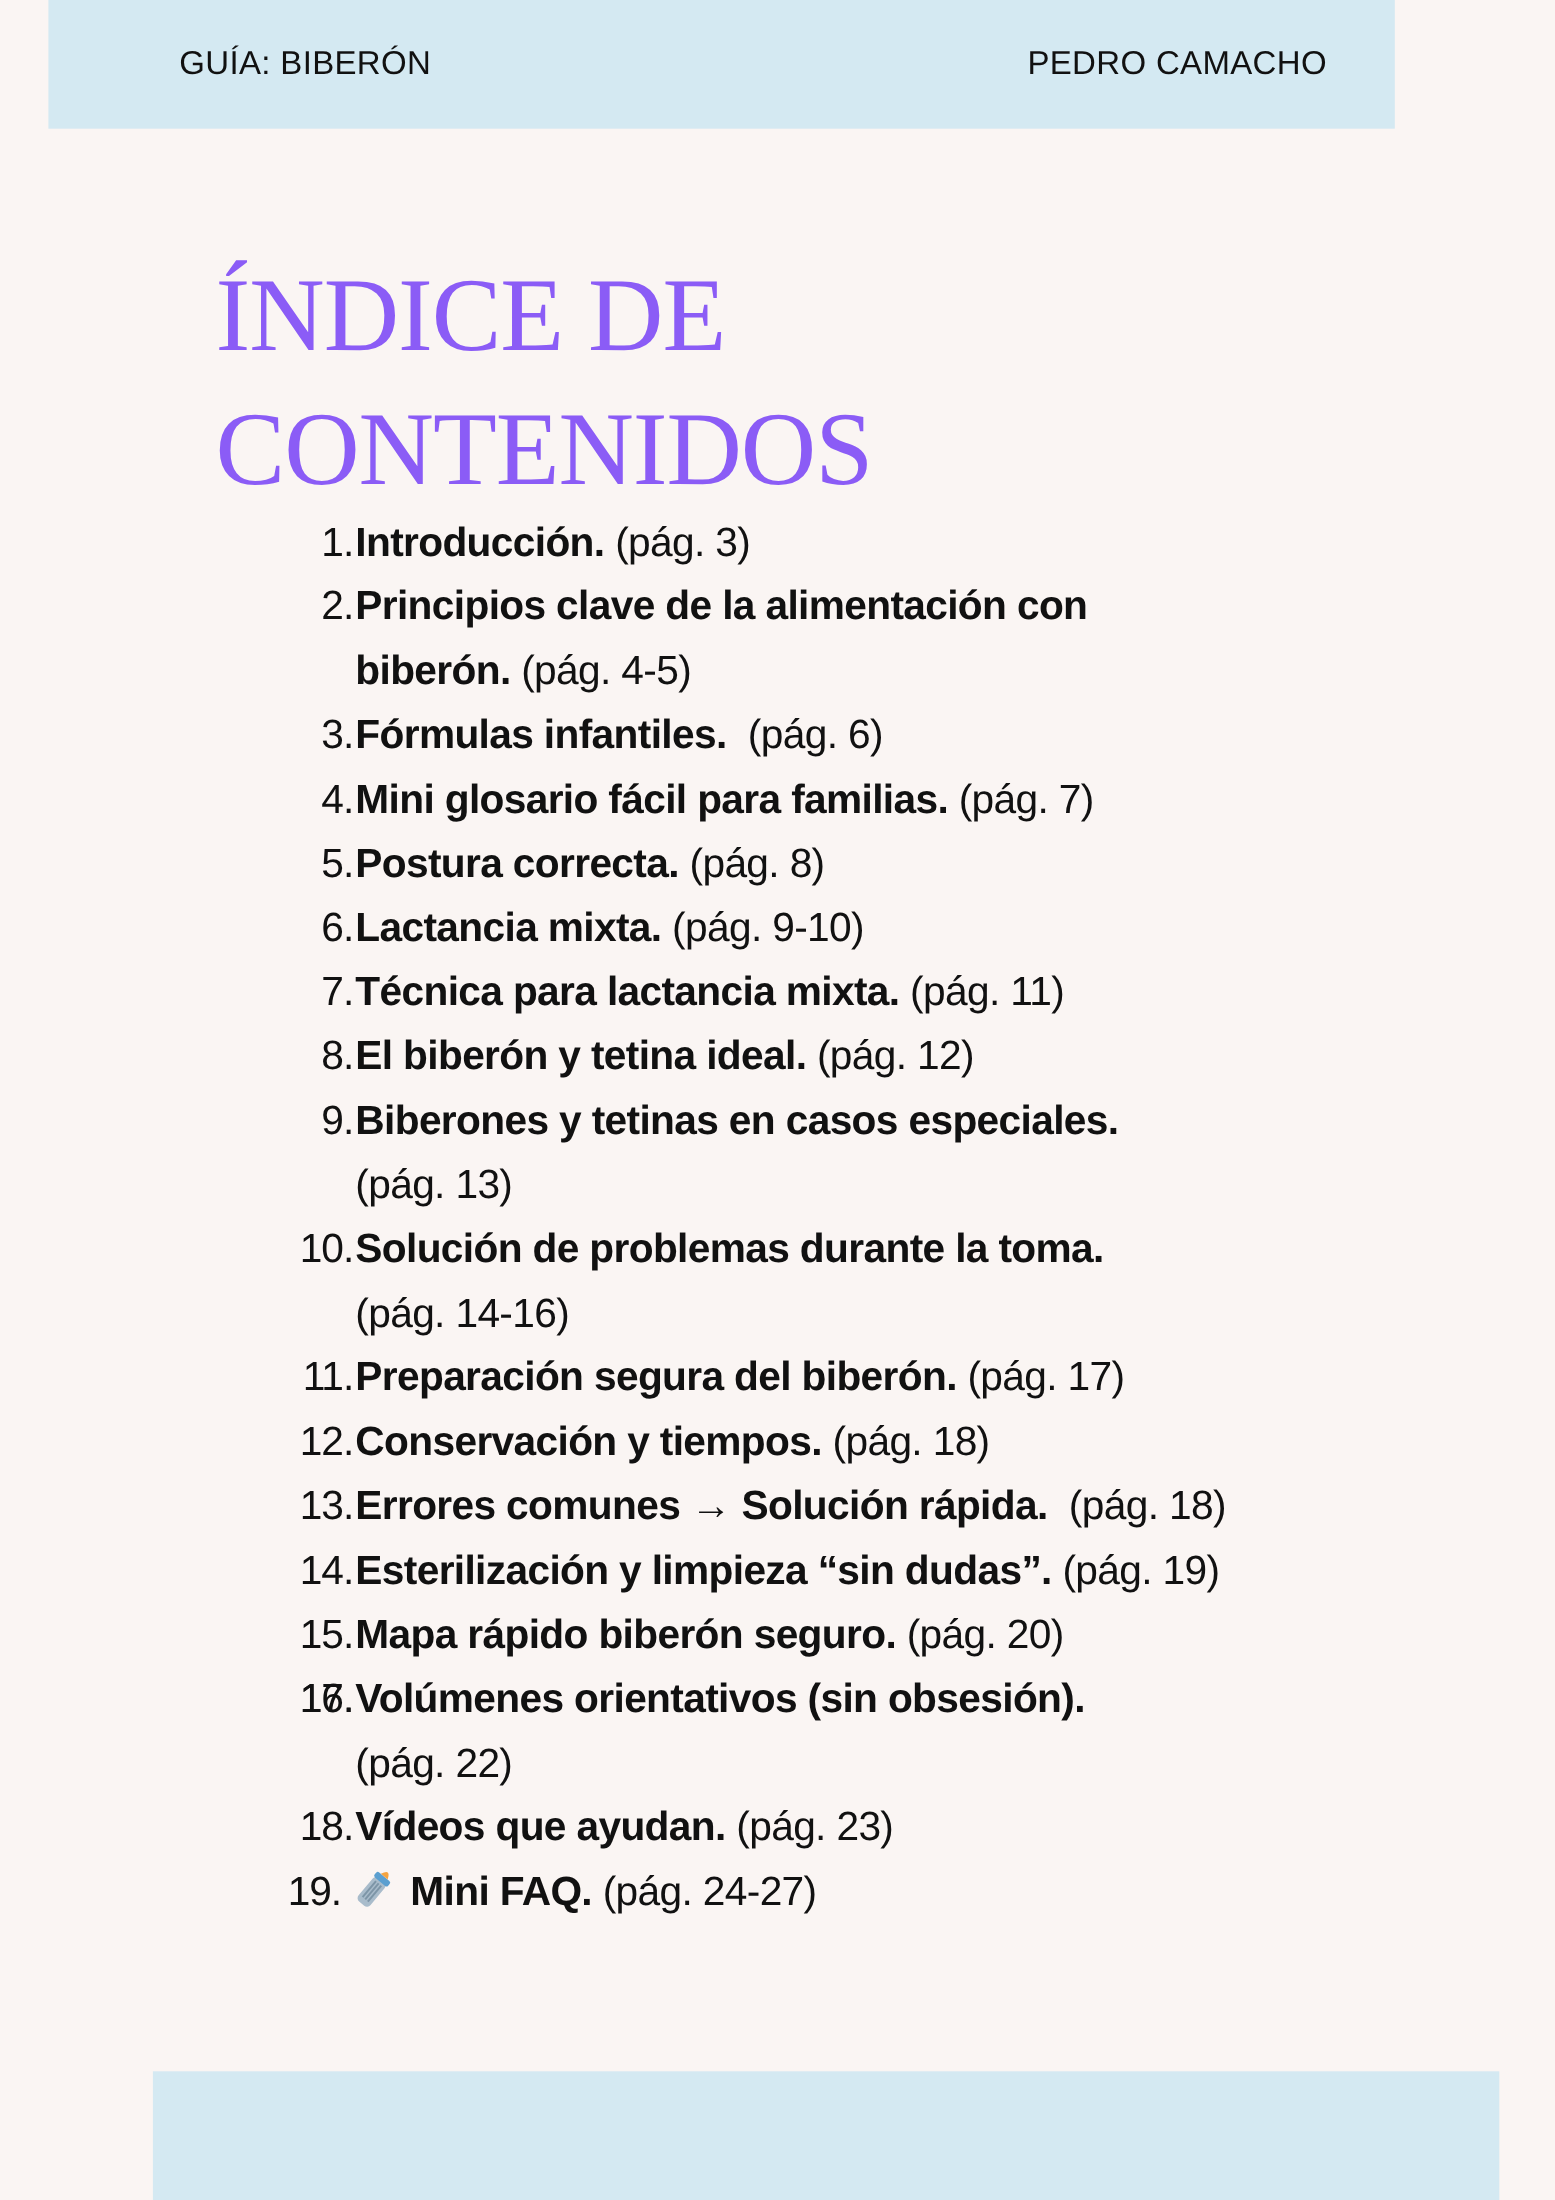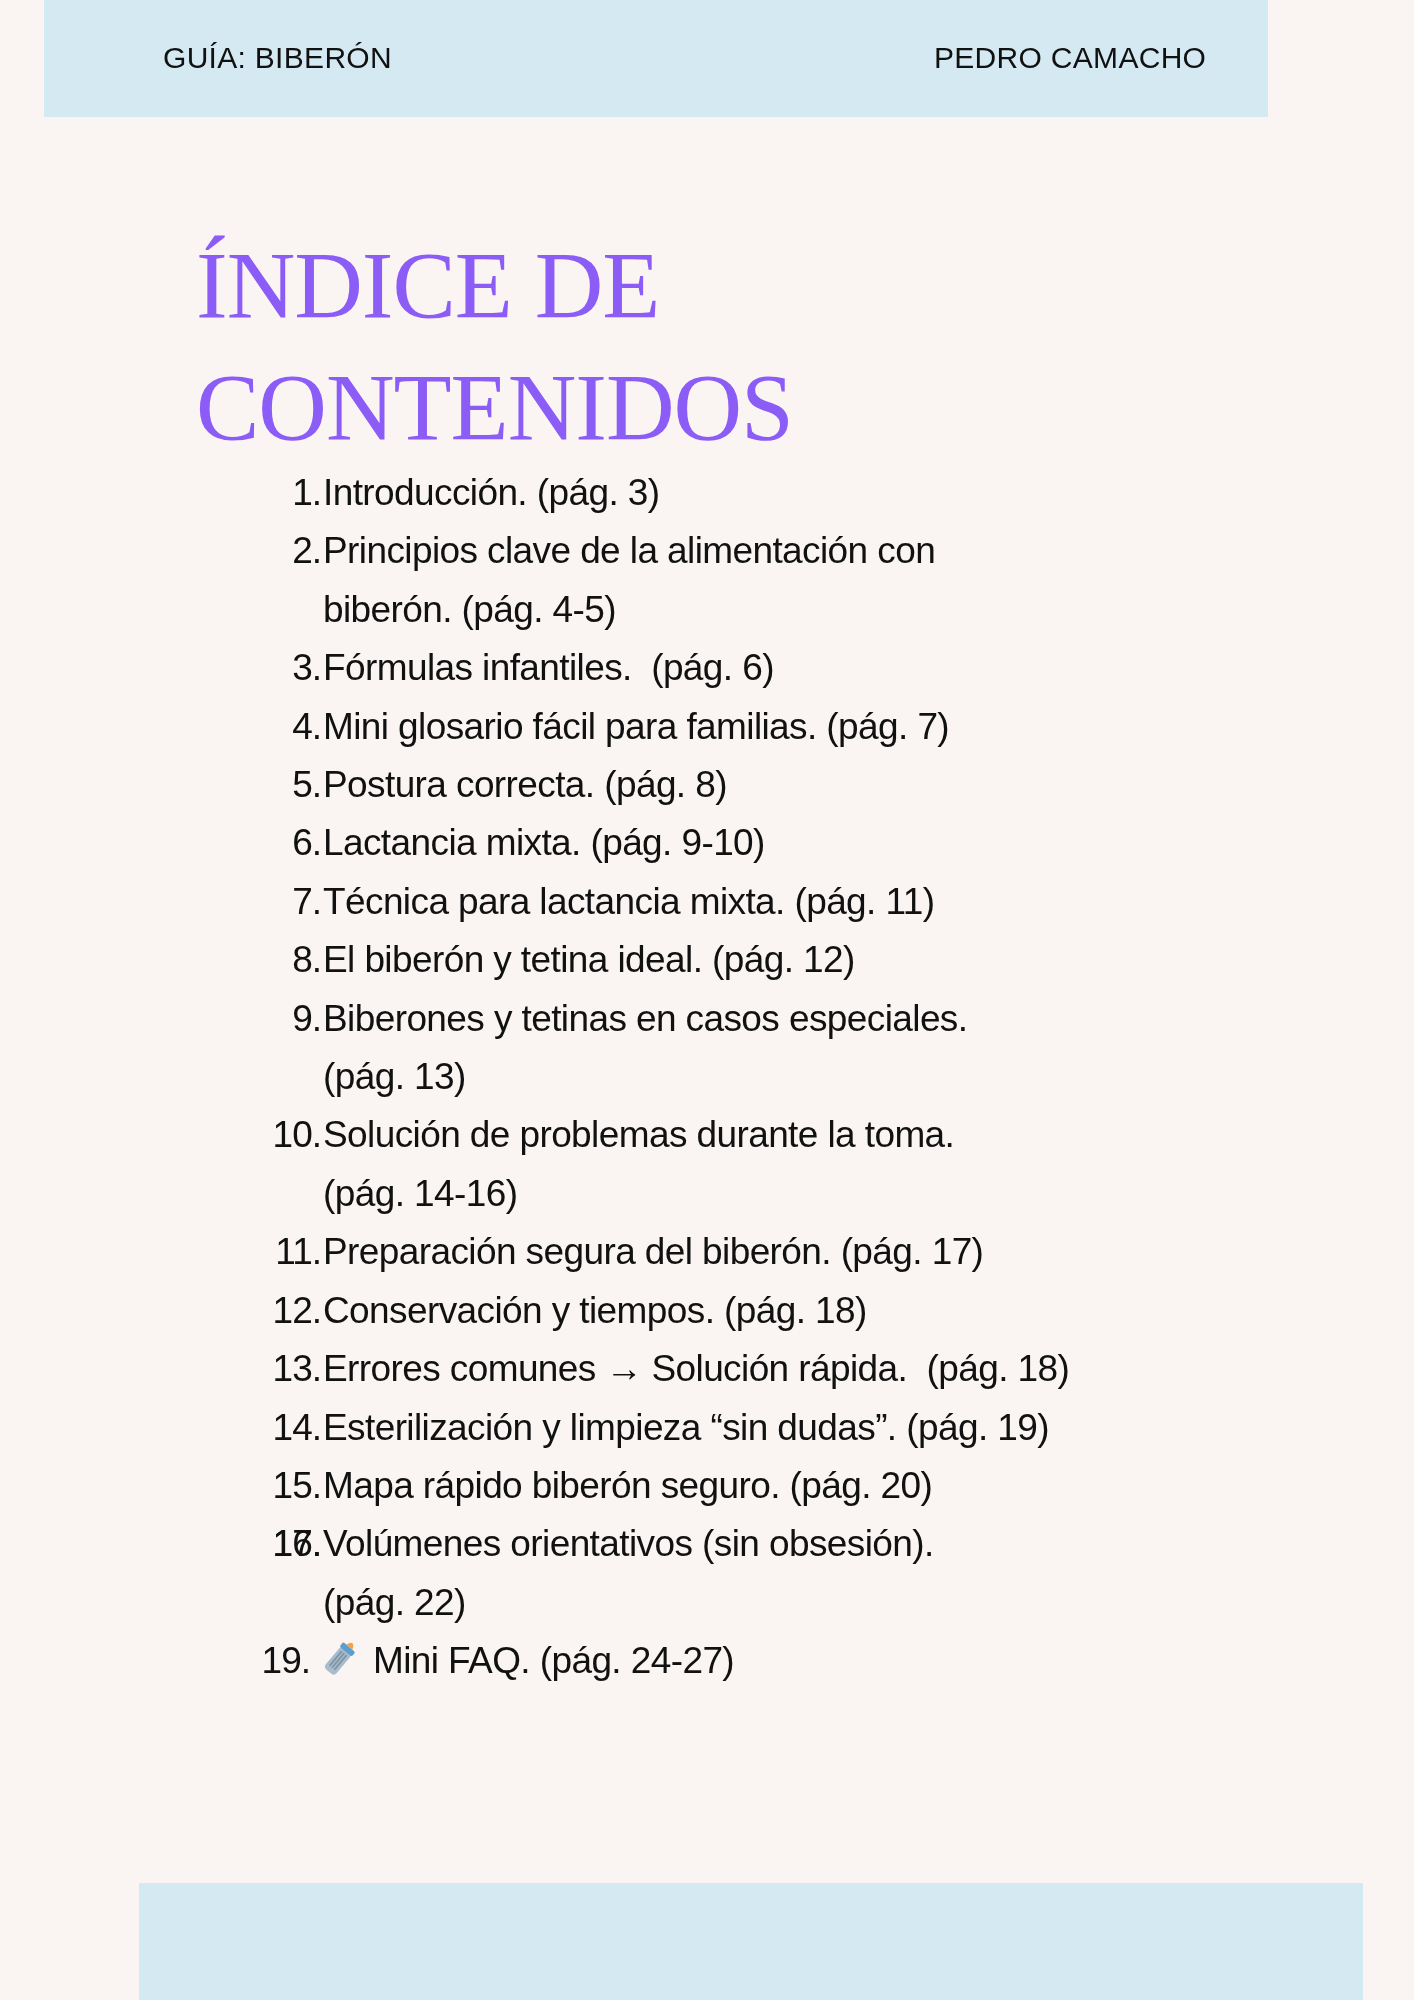--- a/index.html
+++ b/index.html
@@ -29,21 +29,21 @@
     position: absolute; left: 0; top: 464px; width: 1414px;
     margin: 0; padding: 0; list-style: none;
     font-size: 37px; line-height: 58.4px; color: #111;
   }
   .toc li { position: relative; padding-left: 323px; }
   .toc .num {
     position: absolute; right: calc(1414px - 321px); top: 0;
     white-space: nowrap; letter-spacing: -1px;
   }
   .toc .line { display: block; white-space: pre; letter-spacing: -0.6px; }
-  .toc .b { font-weight: normal; }
+  .toc .b { font-weight: bold; }
   .toc .n { font-weight: normal; }
   .bottle { display: inline-block; width: 44px; height: 44px; vertical-align: -6px; margin-right: 10px; margin-left: 6px; }
 </style>
 </head>
 <body>
 
 <div class="band header-band">
 </div>
 <span class="header-text header-left" style="left:163px">GUÍA: BIBERÓN</span>
 <span class="header-text header-right" style="left:934px">PEDRO CAMACHO</span>
@@ -119,20 +119,24 @@
   </li>
   <li>
     <span class="num">16.</span>
   </li>
   <li>
     <span class="num">17.</span>
     <span class="line"><span class="b">Volúmenes orientativos (sin obsesión).</span><span class="n"></span></span>
     <span class="line"><span class="b"></span><span class="n">(pág. 22)</span></span>
   </li>
   <li>
+    <span class="num">18.</span>
+    <span class="line"><span class="b">Vídeos que ayudan.</span><span class="n"> (pág. 23)</span></span>
+  </li>
+  <li>
     <span class="num" style="right:calc(1414px - 310px)">19.</span>
     <span class="line" style="margin-left:-10px"><span class="bottle"><svg viewBox="0 0 44 44" width="44" height="44">
             <g transform="rotate(40 22 22)">
               <rect x="15" y="13" width="14" height="28" rx="4" fill="#a9bccb"></rect>
               <rect x="18" y="17" width="1.8" height="19" fill="#7d95a7"></rect>
               <rect x="21.1" y="17" width="1.8" height="19" fill="#7d95a7"></rect>
               <rect x="24.2" y="17" width="1.8" height="19" fill="#7d95a7"></rect>
               <rect x="14" y="9" width="16" height="6" rx="2" fill="#5b9fd0"></rect>
               <path d="M18 9 Q22 -1 26 9 Z" fill="#f4a340"></path>
             </g>

